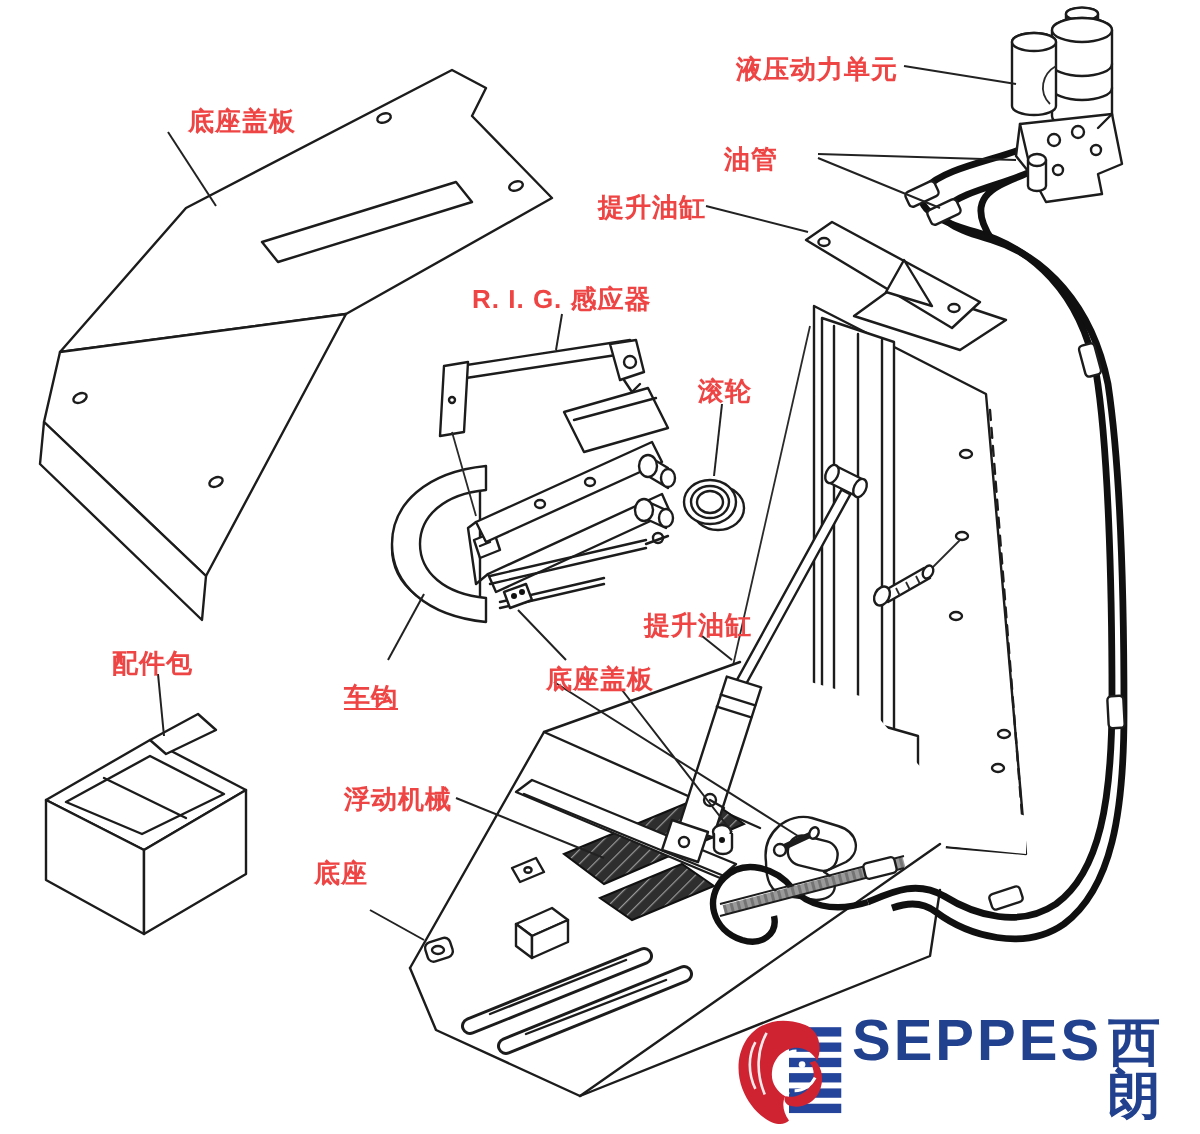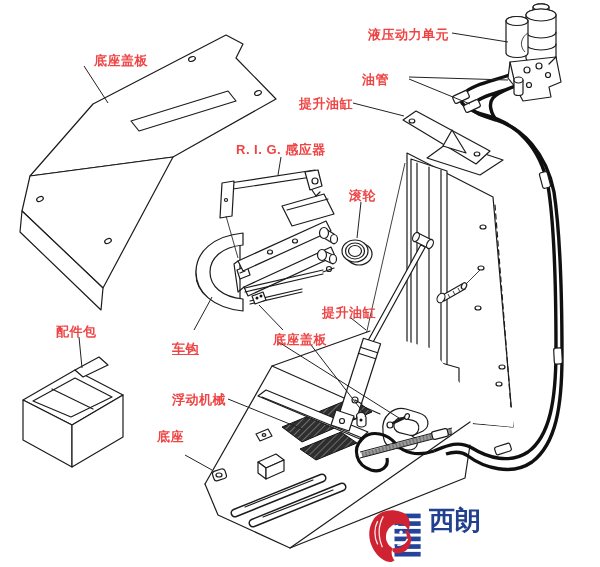--- a/index.html
+++ b/index.html
@@ -284,18 +284,19 @@
          C44,34 44,28 41,25 Z"></path>
 
     <path d="M34,19 C29,19 24,23 23,29 C22,35 25,40 30,42" stroke="#fff" stroke-width="2" fill="none"></path>
     <circle cx="37" cy="26" r="1.8" fill="#fff"></circle>
     <path d="M44,33 C42,37 38,40 33,40" stroke="#fff" stroke-width="1.6" fill="none"></path>
     <path d="M12,14 C8,21 8,31 12,39" stroke="#fff" stroke-width="1.4" fill="none" opacity="0.9"></path>
     <path d="M18,9 C13,18 12,30 17,42" stroke="#fff" stroke-width="1.4" fill="none" opacity="0.9"></path>
   </svg>
   <div class="logo-right">
     <div class="brandrow">
+      <span class="brand">SEPPES</span>
       <span class="brand-cn">西朗</span>
     </div>
   </div>
 </div>
 
 </div>
 
 </body></html>

